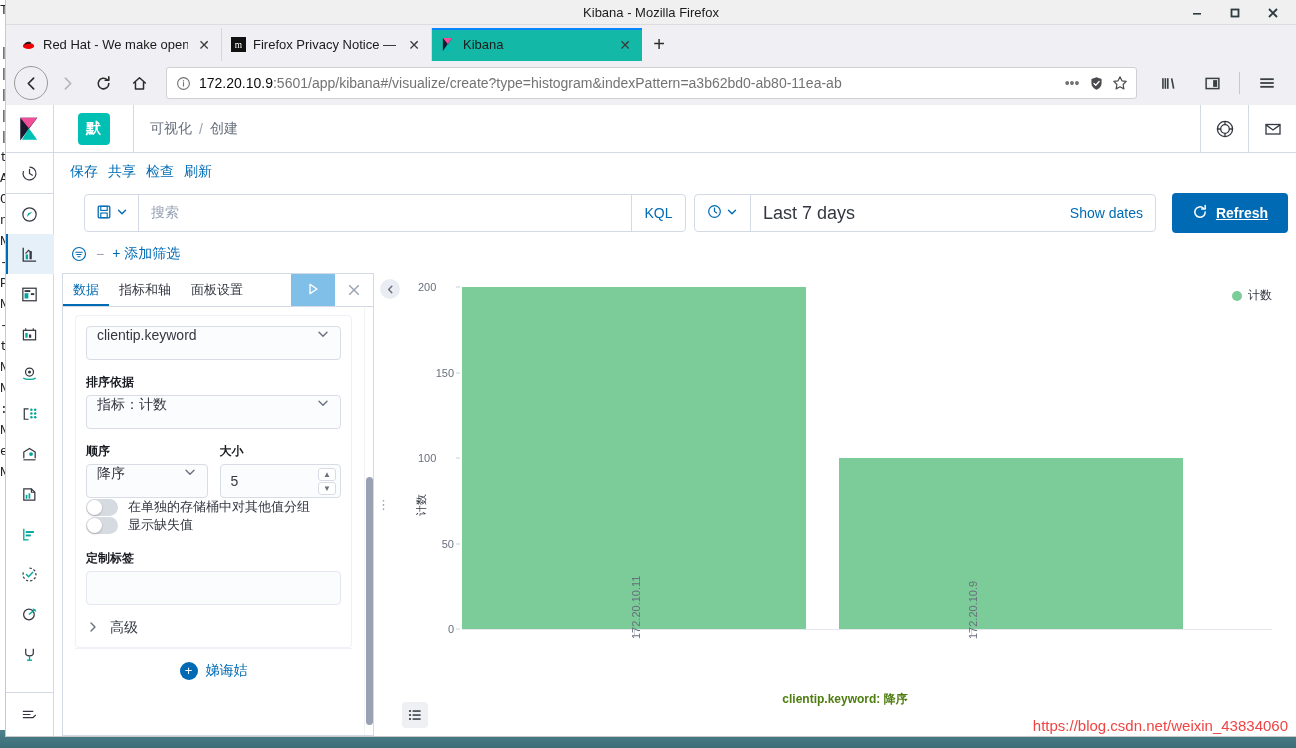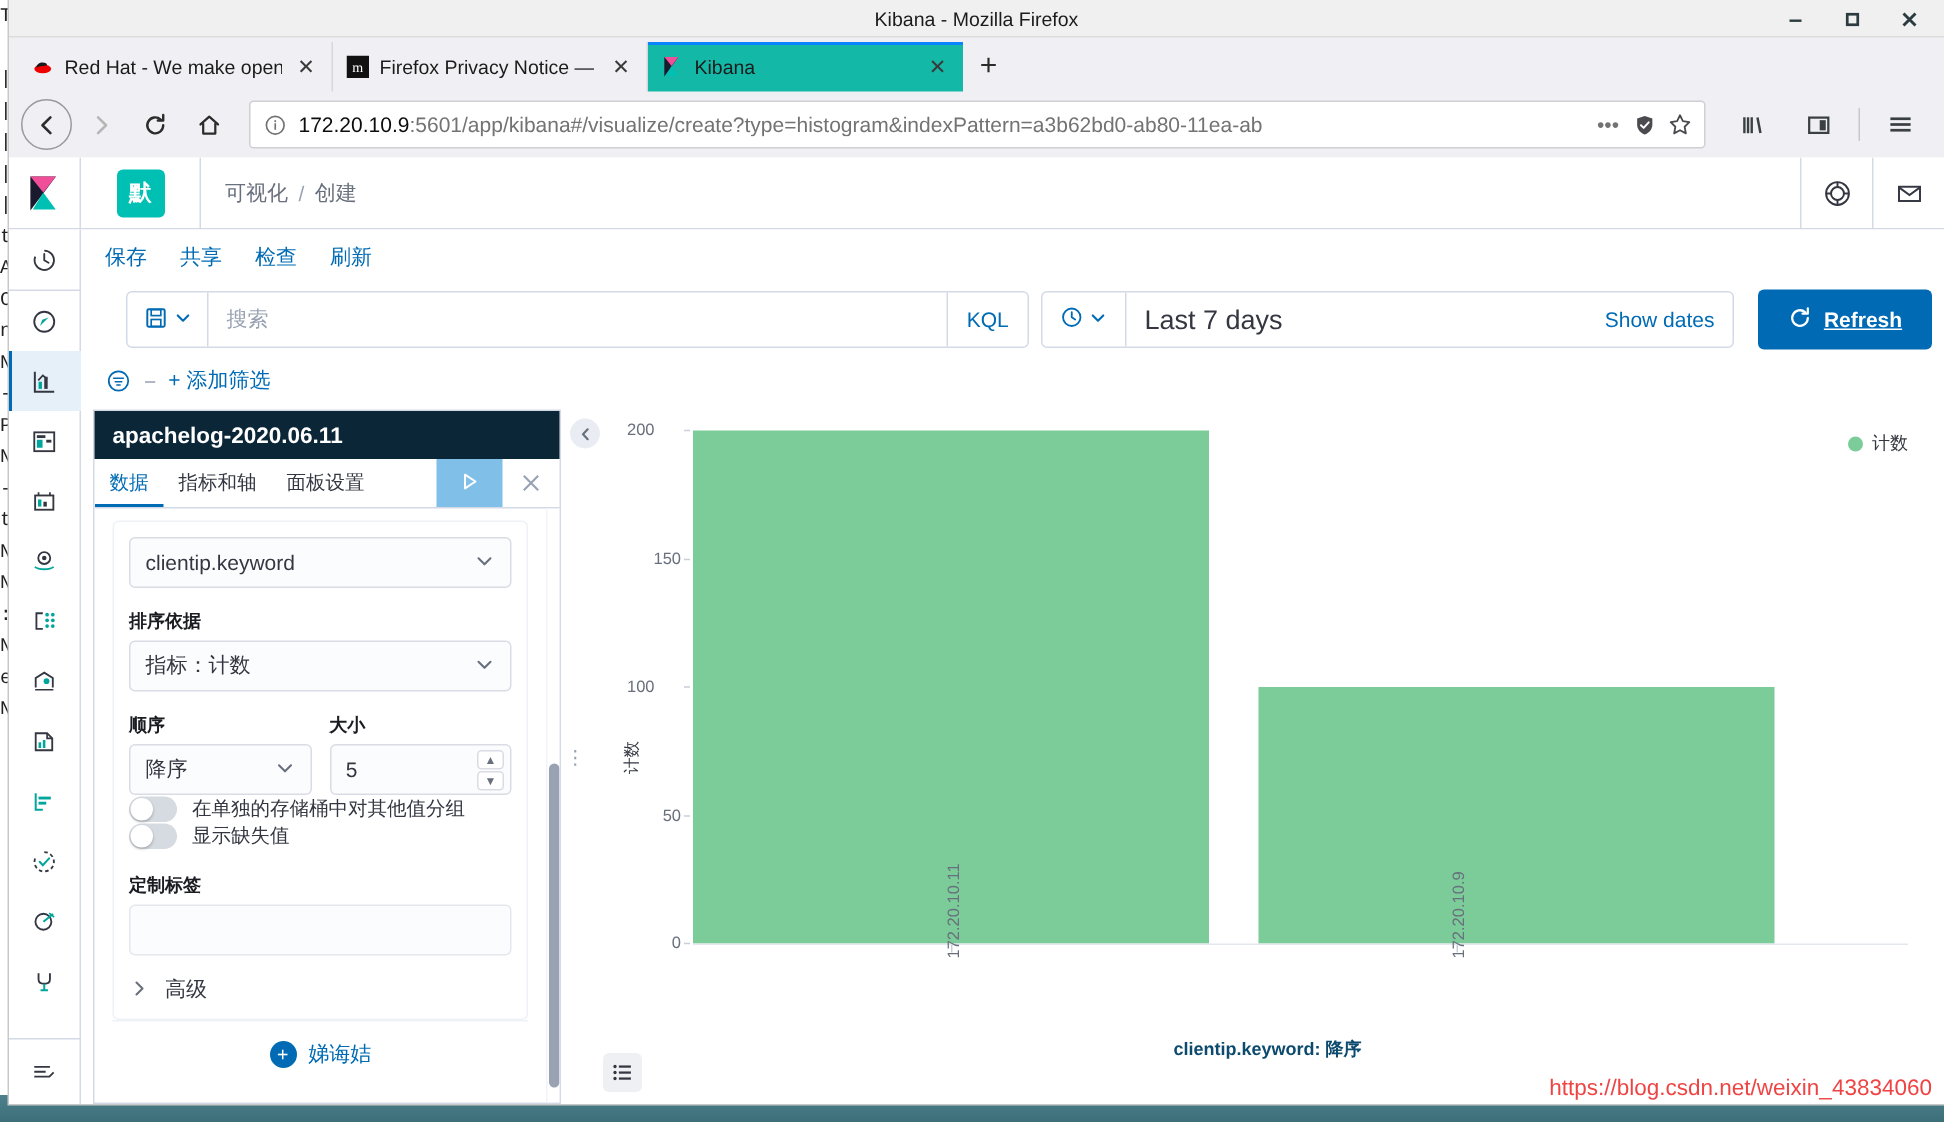--- a/index.html
+++ b/index.html
@@ -101,21 +101,21 @@
   .k-nav .nav-item {
     width: 48px; height: 40px; display: flex; align-items: center; justify-content: center; color: #343741;
   }
   .k-nav .nav-item.recent { height: 41px; border-bottom: 1px solid #d3dae6; margin-bottom: 0; }
   .k-nav .nav-item.selected { background: #e6f0f8; box-shadow: inset 2px 0 0 #006BB4; }
   .k-nav .nav-spacer { flex: 1; }
   .k-nav .nav-item.collapse { border-top: 1px solid #d3dae6; height: 44px; width: 48px; }
 
   .k-main { flex: 1; display: flex; flex-direction: column; min-width: 0; position: relative; background: #fff; }
 
-  .vis-topnav { height: 38px; display: flex; align-items: center; gap: 22px; padding: 0 16px; font-size: 14px; }
+  .vis-topnav { height: 38px; display: flex; align-items: center; gap: 10px; padding: 0 16px; font-size: 14px; }
   .vis-topnav .tn-item { color: #006BB4; }
 
   .querybar { display: flex; align-items: center; gap: 8px; padding: 0 8px 0 16px; height: 44px; }
   .qb-search {
     flex: 1; height: 38px; background: #fff; border: 1px solid #d3dae6; border-radius: 4px;
     display: flex; align-items: center; min-width: 0; margin-left: 14px;
   }
   .qb-saved {
     width: 54px; height: 100%; display: flex; align-items: center; justify-content: center; gap: 4px;
     border-right: 1px solid #d3dae6; color: #006BB4;
@@ -157,21 +157,21 @@
   .ve-tabs-spacer { flex: 1; }
   .ve-apply { width: 44px; background: #80c0e8; display: flex; align-items: center; justify-content: center; color: #fff; }
   .ve-close { width: 38px; display: flex; align-items: center; justify-content: center; color: #98A2B3; font-size: 16px; }
 
   .ve-scroll { flex: 1; overflow: hidden; position: relative; display: flex; }
   .ve-content { flex: 1; padding: 8px 12px 0 12px; display: flex; flex-direction: column; gap: 0; min-width: 0; }
   .ve-panel { border: 1px solid #eef1f6; border-radius: 4px; padding: 10px; background: #fff; }
   .fld-label { font-size: 12px; font-weight: 700; color: #1a1c21; margin-bottom: 4px; }
   .fld-select {
     height: 34px; border: 1px solid #d9dce4; border-radius: 4px; background: #fbfcfd;
-    display: flex; align-items: center; justify-content: space-between;
+    display: flex; align-items: flex-start; justify-content: space-between;
     padding: 0 10px; font-size: 14px; color: #343741;
   }
   .fld-select .chev { color: #69707d; }
   .row2 { display: flex; gap: 12px; }
   .row2 > div { flex: 1; }
   .fld-number {
     height: 34px; border: 1px solid #d9dce4; border-radius: 4px; background: #fbfcfd;
     display: flex; align-items: center; justify-content: space-between; padding: 0 4px 0 10px;
     font-size: 14px; color: #343741;
   }
@@ -225,21 +225,21 @@
   .plot { position: absolute; }
   .bar { position: absolute; bottom: 0; background: #7BCC98; }
   .axis-line { position: absolute; height: 1px; background: #e4e8ee; }
   .x-tick-mark { position: absolute; width: 1px; height: 5px; background: #c9cfd8; }
   .x-label {
     position: absolute; font-size: 11px; color: #69707d; white-space: nowrap;
     transform-origin: left top; transform: rotate(-90deg);
   }
   .x-axis-title {
     position: absolute; bottom: 28px; left: 0; right: 0; text-align: center;
-    font-size: 12px; font-weight: 700; color: #0c4a6e;
+    font-size: 12px; font-weight: 700; color: #4d7c0f;
   }
   .table-toggle {
     position: absolute; left: 8px; bottom: 8px; width: 26px; height: 26px; border-radius: 4px;
     background: #eef0f3; display: flex; align-items: center; justify-content: center; color: #343741;
   }
   .watermark {
     position: absolute; right: 8px; bottom: 2px; font-size: 15px; color: #ef4444; white-space: nowrap;
     font-family: "Liberation Sans", sans-serif;
   }
 </style>
@@ -638,21 +638,20 @@
                 <path d="M6.4 8 H13.6 M7.6 10.6 H12.4 M8.8 13 H11.2" stroke="currentColor" stroke-width="1.2" stroke-linecap="round"></path>
               </svg>
           </span>
           <span class="fb-dash">−</span>
           <span class="fb-add">+ 添加筛选</span>
         </div>
 
         <div class="vis-area">
 
           <div class="vis-editor">
-            <div class="ve-title">apachelog-2020.06.11</div>
             <div class="ve-tabs">
               <div class="ve-tab active">数据</div>
               <div class="ve-tab">指标和轴</div>
               <div class="ve-tab">面板设置</div>
               <div class="ve-tabs-spacer"></div>
               <div class="ve-apply">
                 <span>
                   <svg width="16" height="16" viewBox="0 0 16 16">
                       <path d="M5 3.4 L12 8 L5 12.6 Z" fill="none" stroke="#fff" stroke-width="1.3" stroke-linejoin="round"></path>
                     </svg>

